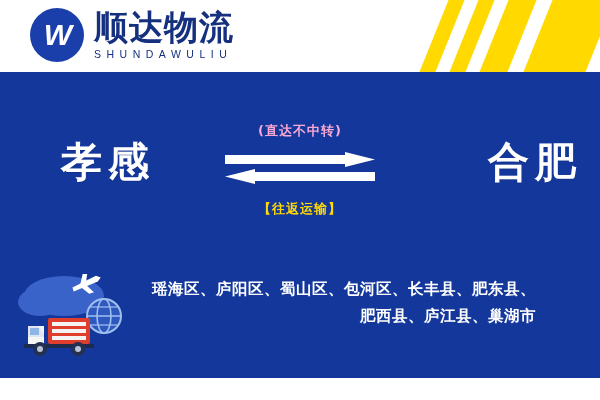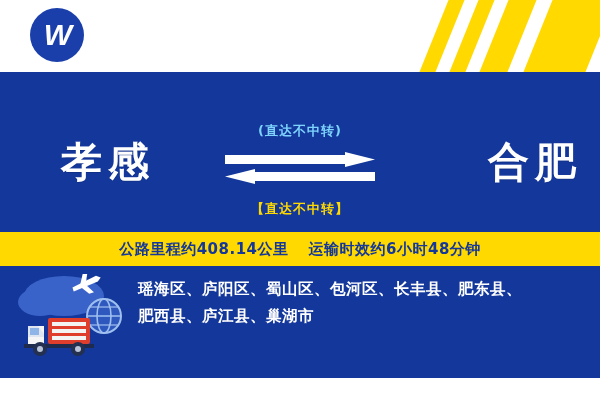--- a/index.html
+++ b/index.html
@@ -130,21 +130,21 @@
   .mid {
     position: absolute;
     left: 200px;
     top: 0;
     width: 200px;
     height: 142px;
     text-align: center;
   }
   .mid-top {
     margin-top: 22px;
-    color: #7dd3fc;
+    color: #f9a8d4;
     font-size: 13px;
     font-weight: bold;
     letter-spacing: 1px;
     font-family: "DejaVu Sans", sans-serif;
   }
   .arrows {
     position: relative;
     margin: 12px auto 0;
     width: 150px;
     height: 34px;
@@ -194,20 +194,21 @@
 
   
   .districts {
     position: absolute;
     left: 0;
     top: 200px;
     width: 560px;
     height: 90px;
     display: flex;
     align-items: flex-start;
+    text-align: right;
   }
   .illus {
     position: relative;
     flex: 0 0 auto;
     width: 120px;
     height: 88px;
     margin-left: 18px;
     margin-top: 2px;
   }
   .district-text {
@@ -234,20 +235,24 @@
 </style>
 </head>
 <body>
 
 <div class="poster">
 
   <div class="header">
     <div class="logo-wrap">
       <div class="logo-mark">
         <span class="w">W</span>
+      </div>
+      <div class="logo-text">
+        <div class="brand-cn">顺达物流</div>
+        <div class="brand-en">SHUNDAWULIU</div>
       </div>
     </div>
     <div class="stripes">
       <div class="stripe s1"></div>
       <div class="stripe s2"></div>
       <div class="stripe s3"></div>
       <div class="stripe s4"></div>
     </div>
   </div>
 
@@ -259,31 +264,26 @@
       <div class="mid">
         <div class="mid-top">(直达不中转)</div>
         <div class="arrows">
           <svg class="arrow-right" viewBox="0 0 150 15">
             <polygon points="0,3 120,3 120,0 150,7.5 120,15 120,12 0,12" fill="#ffffff"></polygon>
           </svg>
           <svg class="arrow-left" viewBox="0 0 150 15">
             <polygon points="150,3 30,3 30,0 0,7.5 30,15 30,12 150,12" fill="#ffffff"></polygon>
           </svg>
         </div>
-        <div class="mid-bottom">【直达不中转】</div>
+        <div class="mid-bottom">【往返运输】</div>
       </div>
 
       <div class="city to">合肥</div>
     </div>
 
-    <div class="infobar">
-      <div class="txt">
-        <span>公路里程约408.14公里</span><span class="gap"></span><span>运输时效约6小时48分钟</span>
-      </div>
-    </div>
 
     <div class="districts">
       <div class="illus">
         <svg viewBox="0 0 120 88" width="120" height="88">
 
           <ellipse cx="46" cy="22" rx="40" ry="20" fill="#3a63c9"></ellipse>
           <ellipse cx="22" cy="28" rx="22" ry="14" fill="#3a63c9"></ellipse>
 
           <g transform="translate(52,6) rotate(-18)">
             <polygon points="0,8 26,4 30,7 26,10 0,12" fill="#ffffff"></polygon>

